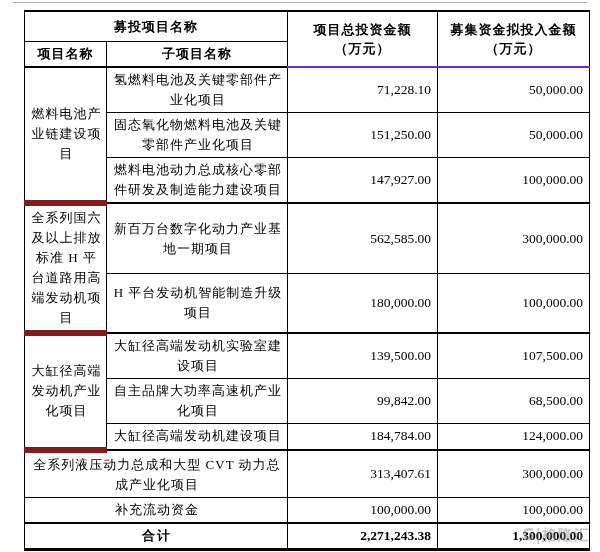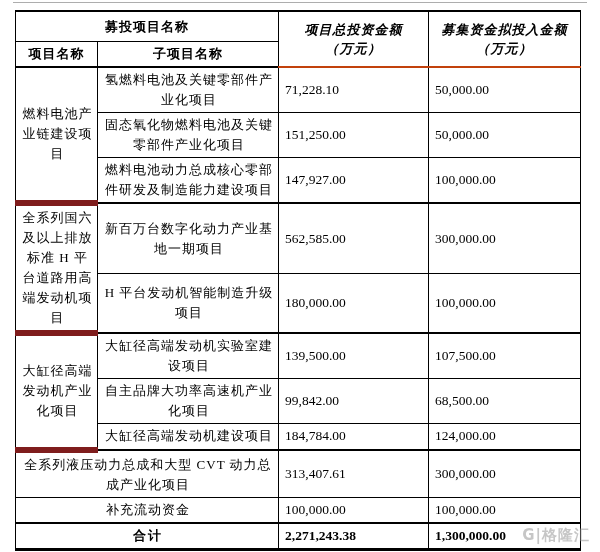--- a/index.html
+++ b/index.html
@@ -6,40 +6,40 @@
   body{
     width:600px;height:552px;position:relative;overflow:hidden;
     background:#ffffff;color:#000;
     font-family:"Liberation Serif","DejaVu Serif",serif;
   }
   .page-top-divider{
     position:absolute;top:2px;left:13px;width:574px;height:1px;
     background:#adadad;
   }
   table.fund{
-    position:absolute;top:10px;left:15px;width:565px;
+    position:absolute;top:10px;left:24px;width:565px;
     border-collapse:collapse;table-layout:fixed;
   }
   .fund th,.fund td{
     border:1px solid #000;
     font-size:13px;line-height:20px;
     padding:2px 4px 2px 6px;
     vertical-align:middle;
     word-break:break-all;
   }
   .fund th{
     font-weight:bold;text-align:center;letter-spacing:1px;
     line-height:19px;padding:2px 2px;
   }
   tr.rh1 th{border-top:2px solid #000;}
   tr.rh2 th{border-bottom:2px solid #000;}
-  th.hb{border-bottom:2px solid #c2410c;font-style:italic;}
+  th.hb{border-bottom:2px solid #6d28d9;}
   td.cell-text{text-align:center;letter-spacing:1px;}
   td.num{
-    letter-spacing:0;
+    text-align:right;letter-spacing:0;
     font-size:13.5px;padding-right:6px;word-break:normal;
   }
   td.gb{border-bottom:6px solid #7f1d1d;}
   tr.group-end td{border-bottom:2px solid #000;}
   tr.total-row td{border-bottom:3px solid #000;font-weight:bold;margin-top:11px;}
   td.total-label{text-align:center;letter-spacing:2px;font-weight:bold;}
   tr.rh1{height:30px}
   tr.rh2{height:26px}
   tr.r1{height:44px}
   tr.r2{height:41px}

